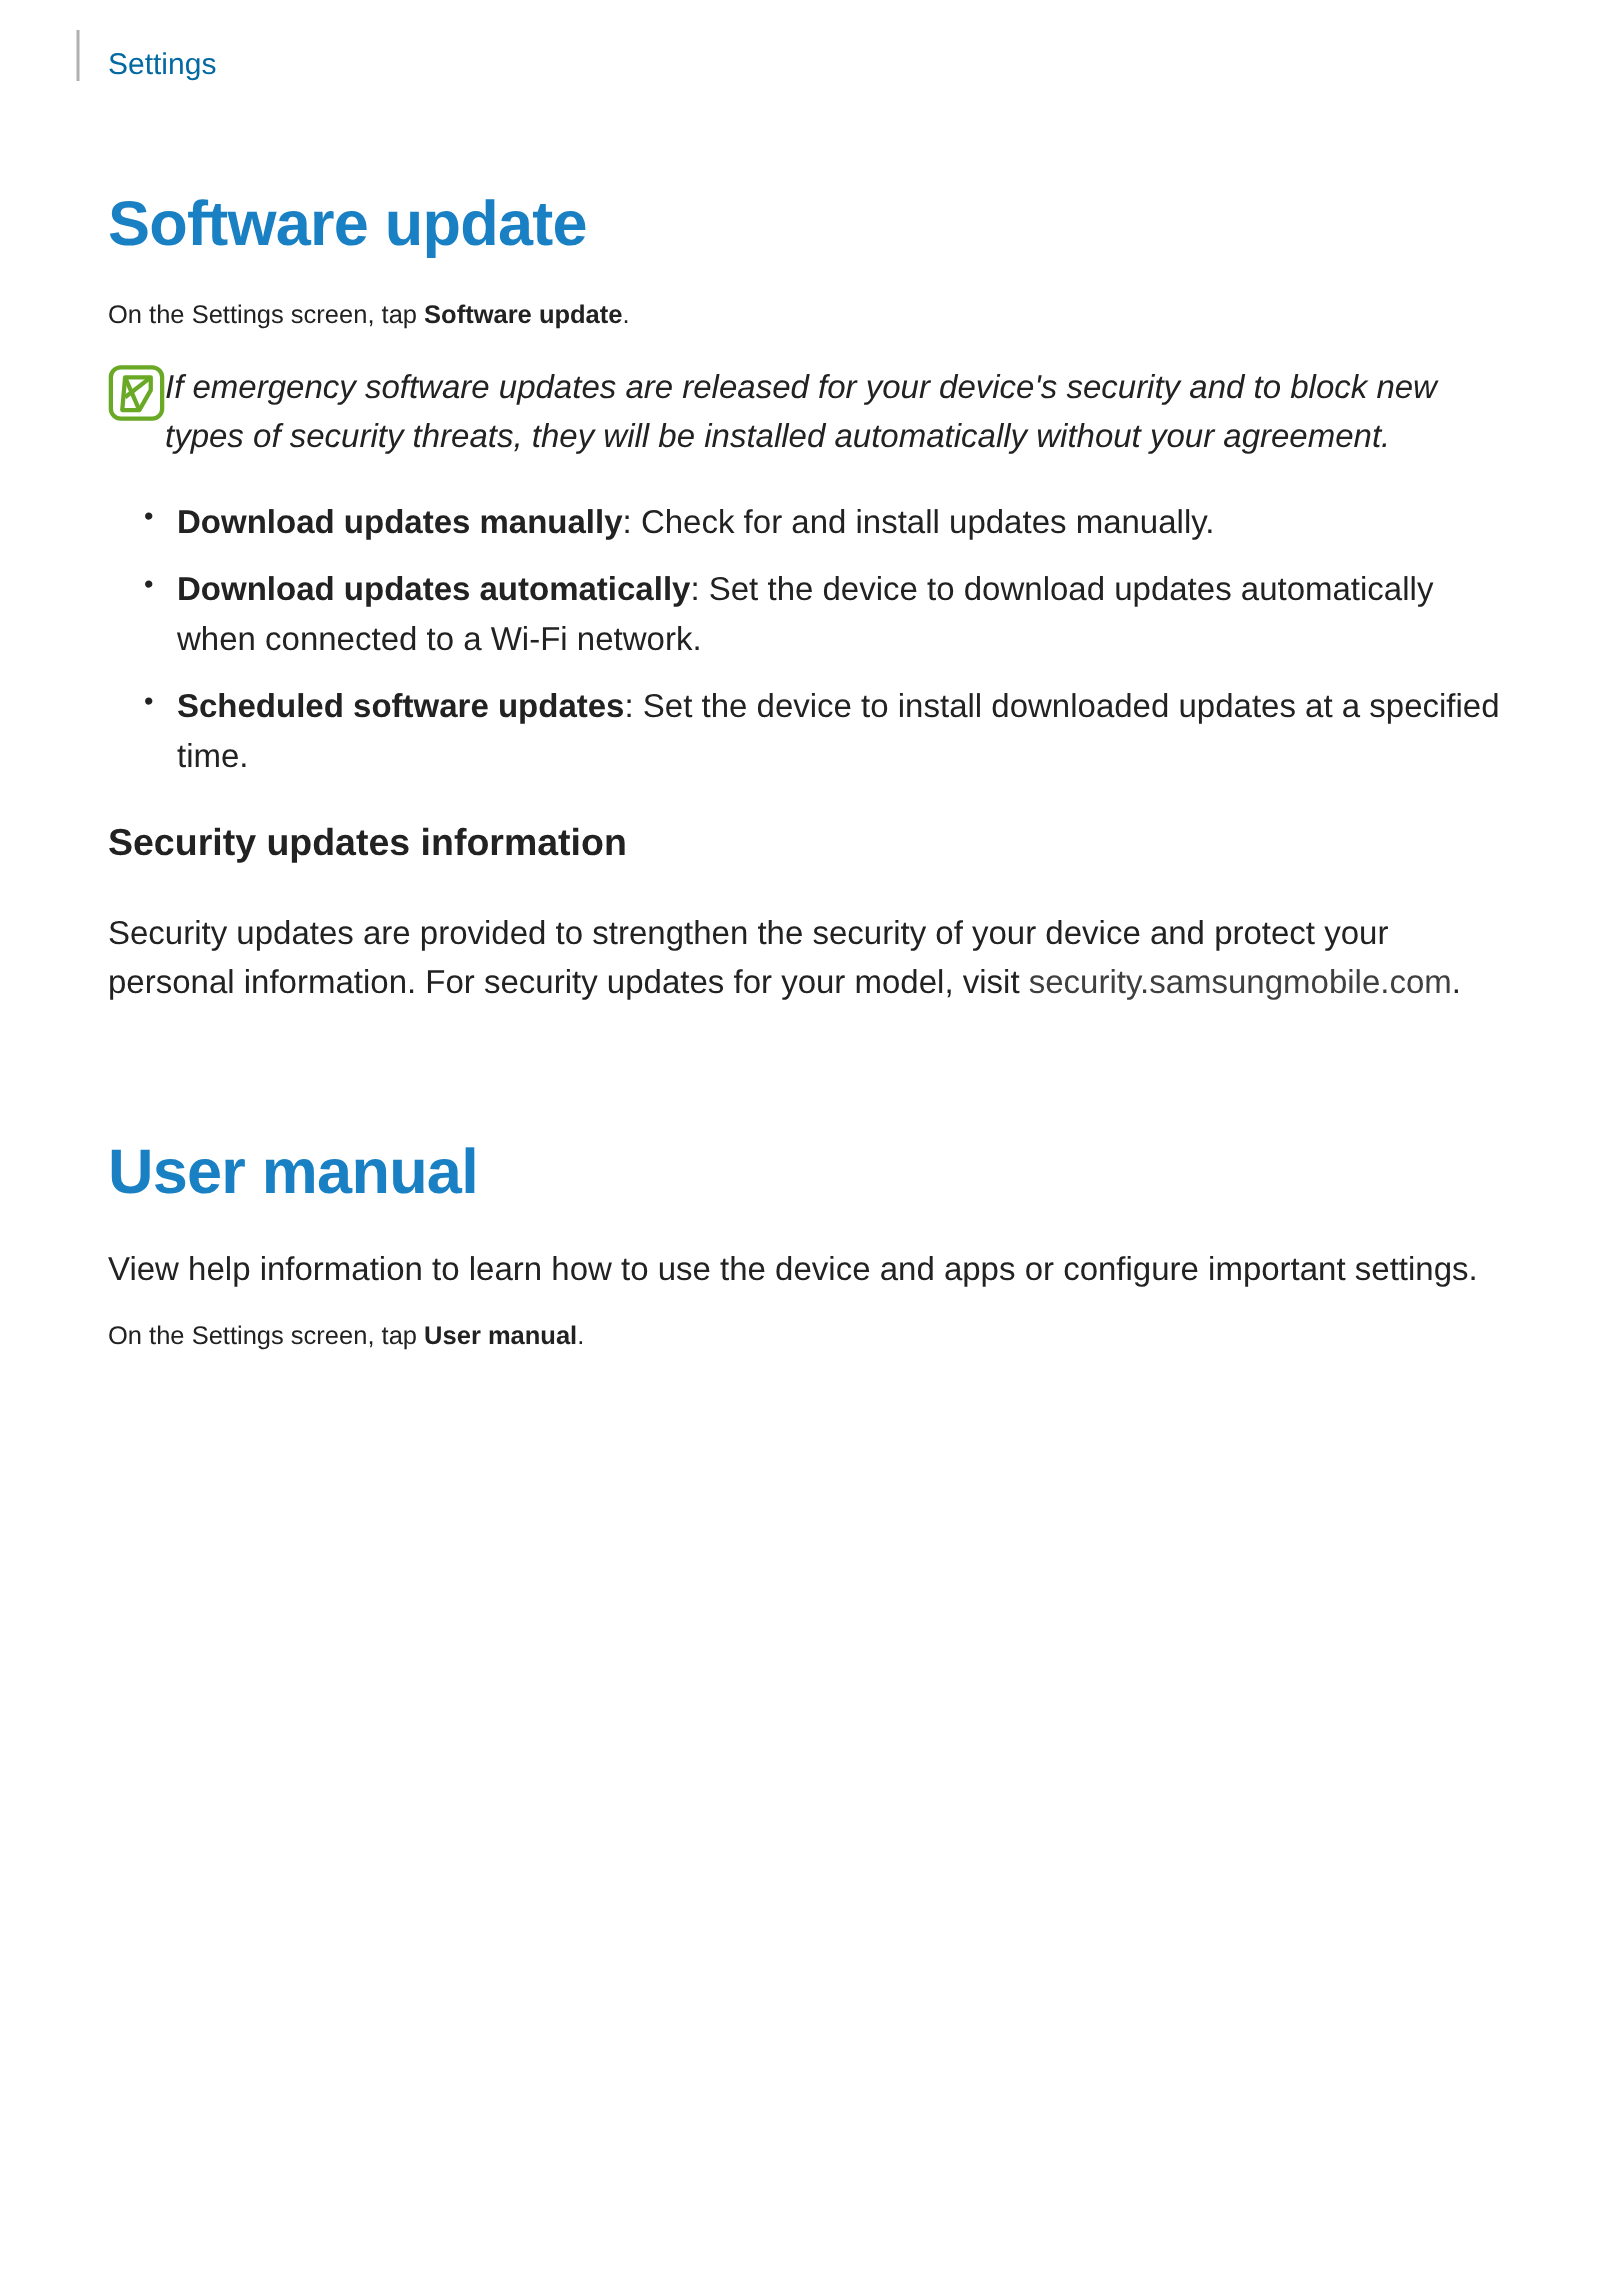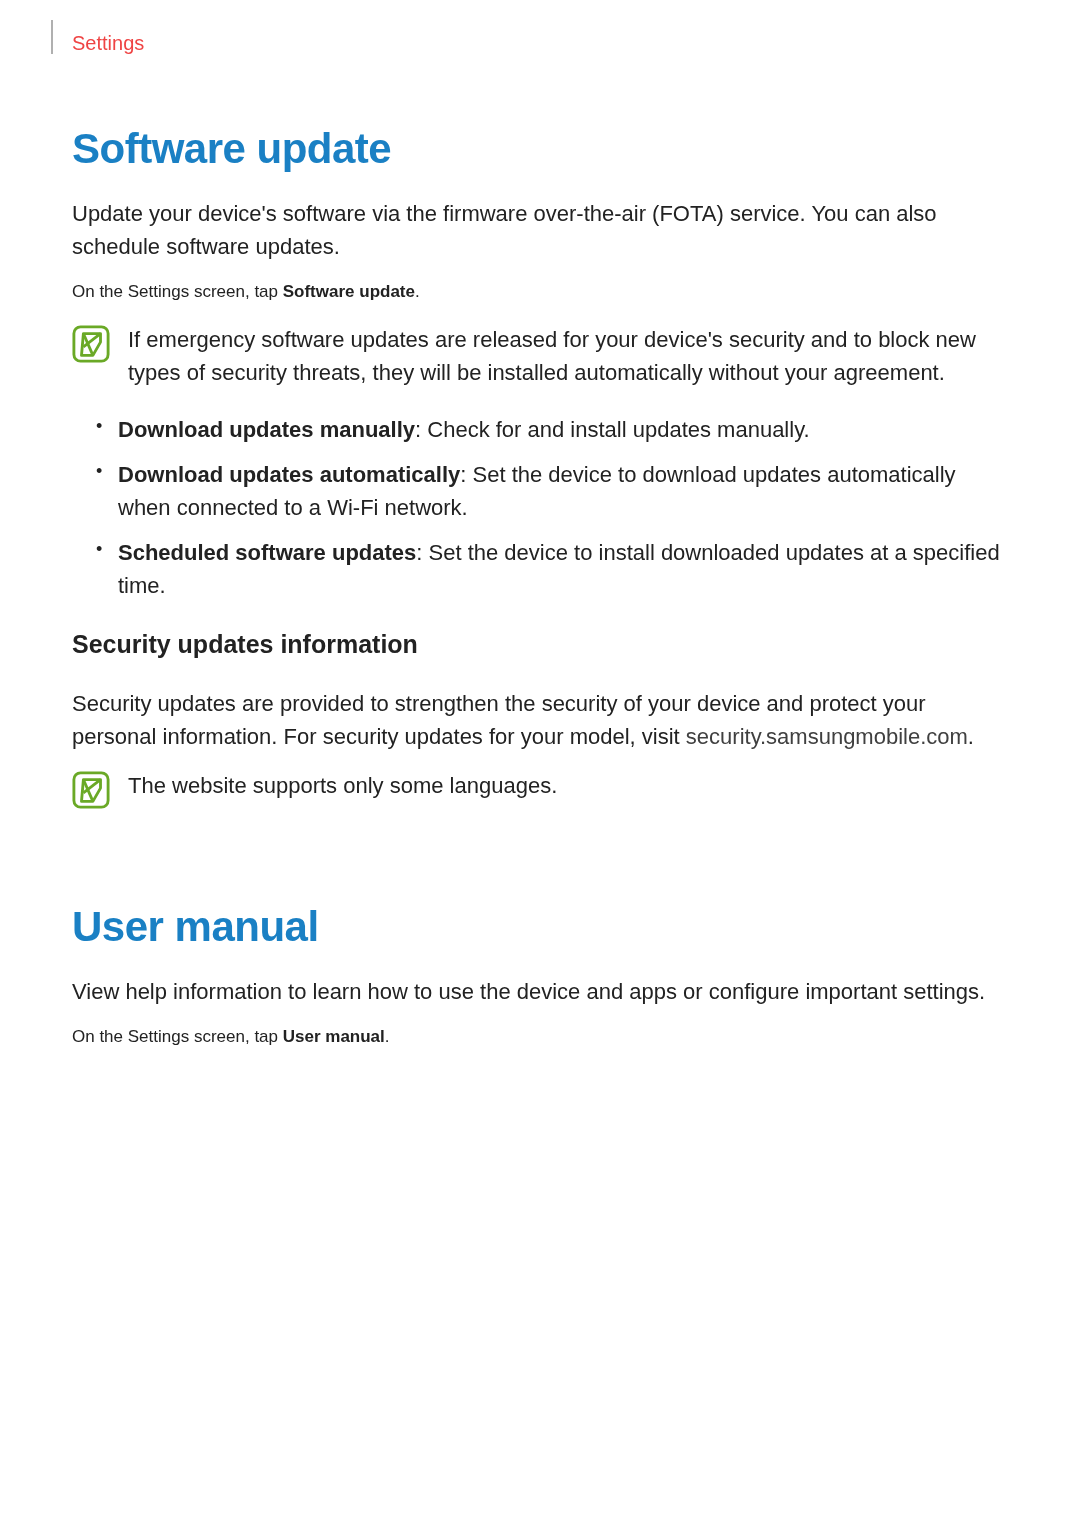--- a/index.html
+++ b/index.html
@@ -23,21 +23,21 @@
     .header-line {
       position: absolute;
       top: 20px;
       left: 51px;
       width: 2px;
       height: 34px;
       background: #b0b0b0;
     }
     .breadcrumb {
       font-size: 20px;
-      color: #ef4444;
+      color: #0369a1;
       margin-bottom: 70px;
       margin-left: 0px;
       padding-left: 0px;
     }
     h1.section-title {
       font-size: 42px;
       font-weight: 700;
       color: #1a80c4;
       margin-bottom: 24px;
       letter-spacing: -0.5px;
@@ -50,22 +50,22 @@
     }
     .tap-line {
       font-size: 17px;
       line-height: 1.5;
       margin-bottom: 18px;
     }
     .tap-line b { font-weight: 700; }
     .note-block {
       display: flex;
       align-items: flex-start;
-      gap: 18px;
       margin-bottom: 24px;
+      font-style: italic;
     }
     .note-icon {
       width: 38px;
       height: 38px;
       flex: 0 0 38px;
       margin-top: 2px;
     }
     .note-icon svg { display: block; }
     .note-text {
       font-size: 22px;
@@ -120,21 +120,20 @@
 <body>
 
 <div class="header-line"></div>
 
 <div class="page">
 
   <div class="breadcrumb">Settings</div>
 
   <h1 class="section-title">Software update</h1>
 
-  <p class="body">Update your device's software via the firmware over-the-air (FOTA) service. You can also schedule software updates.</p>
 
   <p class="tap-line">
     <span>On the Settings screen, tap </span><b>Software update</b><span>.</span>
   </p>
 
   <div class="note-block">
     <span class="note-icon">
       <svg viewBox="0 0 40 40" width="38" height="38">
         <rect x="2" y="2" width="36" height="36" rx="7" ry="7" fill="none" stroke="#6aa926" stroke-width="3"></rect>
         <path d="M12 9 L30 9 L30 18 L22 32 L10 32 Z" fill="none" stroke="#6aa926" stroke-width="3" stroke-linejoin="round"></path>
@@ -156,31 +155,20 @@
       <b>Scheduled software updates</b><span>: Set the device to install downloaded updates at a specified time.</span>
     </li>
   </ul>
 
   <h2 class="sub-title">Security updates information</h2>
 
   <p class="body">
     <span>Security updates are provided to strengthen the security of your device and protect your personal information. For security updates for your model, visit </span><a href="#" class="link">security.samsungmobile.com</a><span>.</span>
   </p>
 
-  <div class="note-block">
-    <span class="note-icon">
-      <svg viewBox="0 0 40 40" width="38" height="38">
-        <rect x="2" y="2" width="36" height="36" rx="7" ry="7" fill="none" stroke="#6aa926" stroke-width="3"></rect>
-        <path d="M12 9 L30 9 L30 18 L22 32 L10 32 Z" fill="none" stroke="#6aa926" stroke-width="3" stroke-linejoin="round"></path>
-        <line x1="12" y1="9" x2="22" y2="32" stroke="#6aa926" stroke-width="3"></line>
-        <line x1="30" y1="9" x2="12" y2="23" stroke="#6aa926" stroke-width="3"></line>
-      </svg>
-    </span>
-    <div class="note-text">The website supports only some languages.</div>
-  </div>
 
   <div class="spacer-lg"></div>
 
   <h1 class="section-title">User manual</h1>
 
   <p class="body">View help information to learn how to use the device and apps or configure important settings.</p>
 
   <p class="tap-line">
     <span>On the Settings screen, tap </span><b>User manual</b><span>.</span>
   </p>

